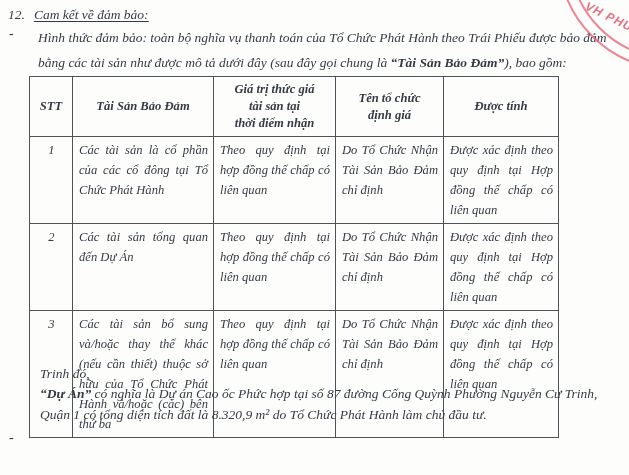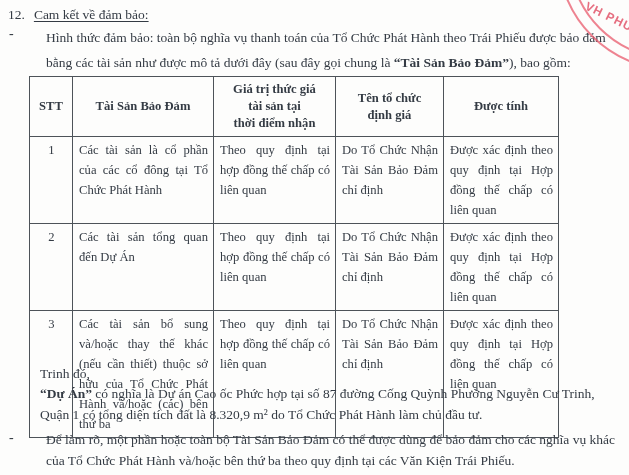--- a/index.html
+++ b/index.html
@@ -4,29 +4,29 @@
 <style>
   html,body{margin:0;padding:0;}
   body{
     width:629px;height:475px;
     background:#ffffff;
     font-family:"Liberation Serif","DejaVu Serif",serif;
     color:#343b44;
   }
   .page{
     position:relative;width:629px;height:475px;
-    background:#fdfdfc;overflow:hidden;
+    background:#fdfdfc;overflow:hidden;font-style:italic;
   }
   
   .heading{position:absolute;left:8px;top:5px;font-size:13.5px;line-height:20px;}
   .heading .num{display:inline-block;margin-right:9px;}
   .heading .title{text-decoration:underline;text-underline-offset:2px;}
   
   .bullet-marker{position:absolute;left:9px;font-size:14px;}
-  .bullet-text{position:absolute;left:38px;font-size:13.5px;text-align:left;margin-left:8px;}
+  .bullet-text{position:absolute;left:38px;font-size:13.5px;text-align:left;}
   .b1-marker{top:26px;}
   .b1-text{top:25px;width:570px;line-height:25px;}
   .b2-marker{top:430px;}
   .b2-text{top:430px;width:574px;line-height:20.5px;}
   
   table.collateral{
     position:absolute;left:29px;top:76px;width:529px;
     border-collapse:collapse;table-layout:fixed;
     font-size:12.6px;color:#343b44;
   }
@@ -117,19 +117,18 @@
       <td class="c-just">Được xác định theo quy định tại Hợp đồng thế chấp có liên quan</td>
     </tr>
   </tbody>
     </table>
 
   <div class="intro">Trinh đó,</div>
 
   <div class="definition"><strong>“Dự Án”</strong><span> có nghĩa là Dự án Cao ốc Phức hợp tại số 87 đường Cống Quỳnh Phường Nguyễn Cư Trinh, Quận 1 có tổng diện tích đất là 8.320,9 m² do Tổ Chức Phát Hành làm chủ đầu tư.</span></div>
 
   <span class="bullet-marker b2-marker">-</span>
-  <div class="bullet-text b2-text">Để làm rõ, một phần hoặc toàn bộ Tài Sản Bảo Đảm có thể được dùng để bảo đảm cho các nghĩa vụ khác của Tổ Chức Phát Hành và/hoặc bên thứ ba theo quy định tại các Văn Kiện Trái Phiếu.</div>
 
   <div class="stamp-arc arc-lower"></div>
   <div class="stamp-arc arc-upper"></div>
   <div class="stamp-text">VH PHÚ</div>
 
 </div>
 
 </body></html>

